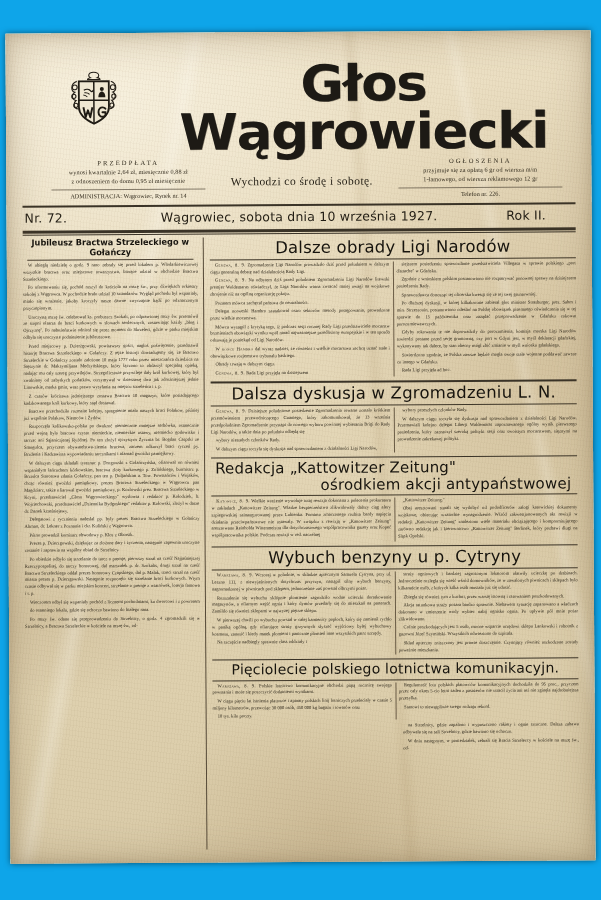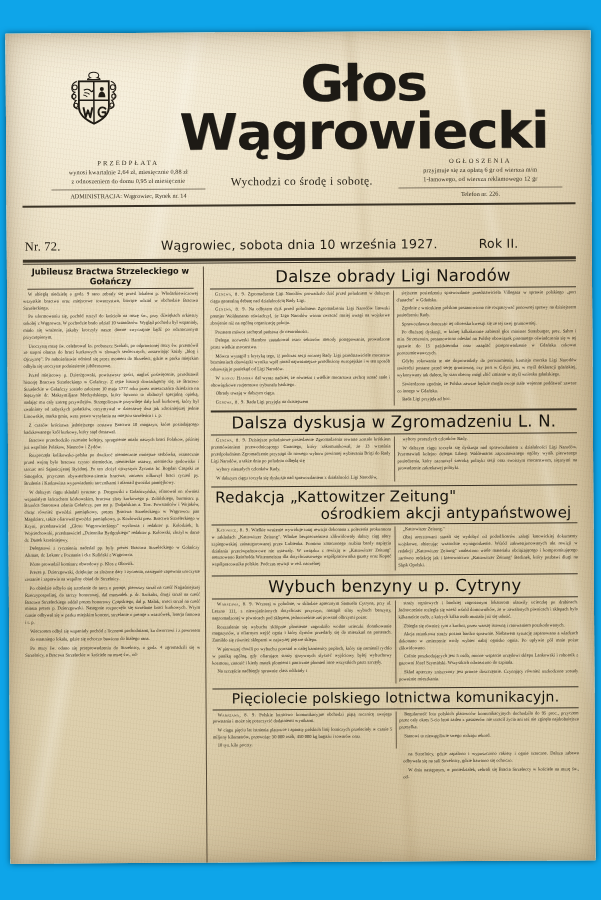--- a/index.html
+++ b/index.html
@@ -101,23 +101,23 @@
 
   
   .rule-thick{height:2.4px;background:#3a3327;margin:2px 0 0;}
   .rule-thin{height:.9px;background:#3a3327;margin:1.4px 0 0;}
   .issuebar{
     display:flex;align-items:baseline;
     font-family:"DejaVu Sans", sans-serif;
     font-size:12.5px;color:#221d14;
     padding:3px 2px 3px;letter-spacing:.2px;
   }
-  .issue-nr{width:95px;font-family:Liberation Serif, serif;}
+  .issue-nr{width:95px;}
   .issue-mid{flex:1;text-align:center;}
-  .issue-rok{width:95px;text-align:left;margin-top:28px;}
+  .issue-rok{width:95px;text-align:center;}
 
   
   .body-wrap{display:flex;margin-top:3px;height:612px;}
   .col-left{
     width:181px;flex:0 0 181px;
     border-right:1px solid #564a38;
     padding-right:5px;box-sizing:border-box;
   }
   .zone-right{flex:1;padding-left:6px;box-sizing:border-box;}
 

